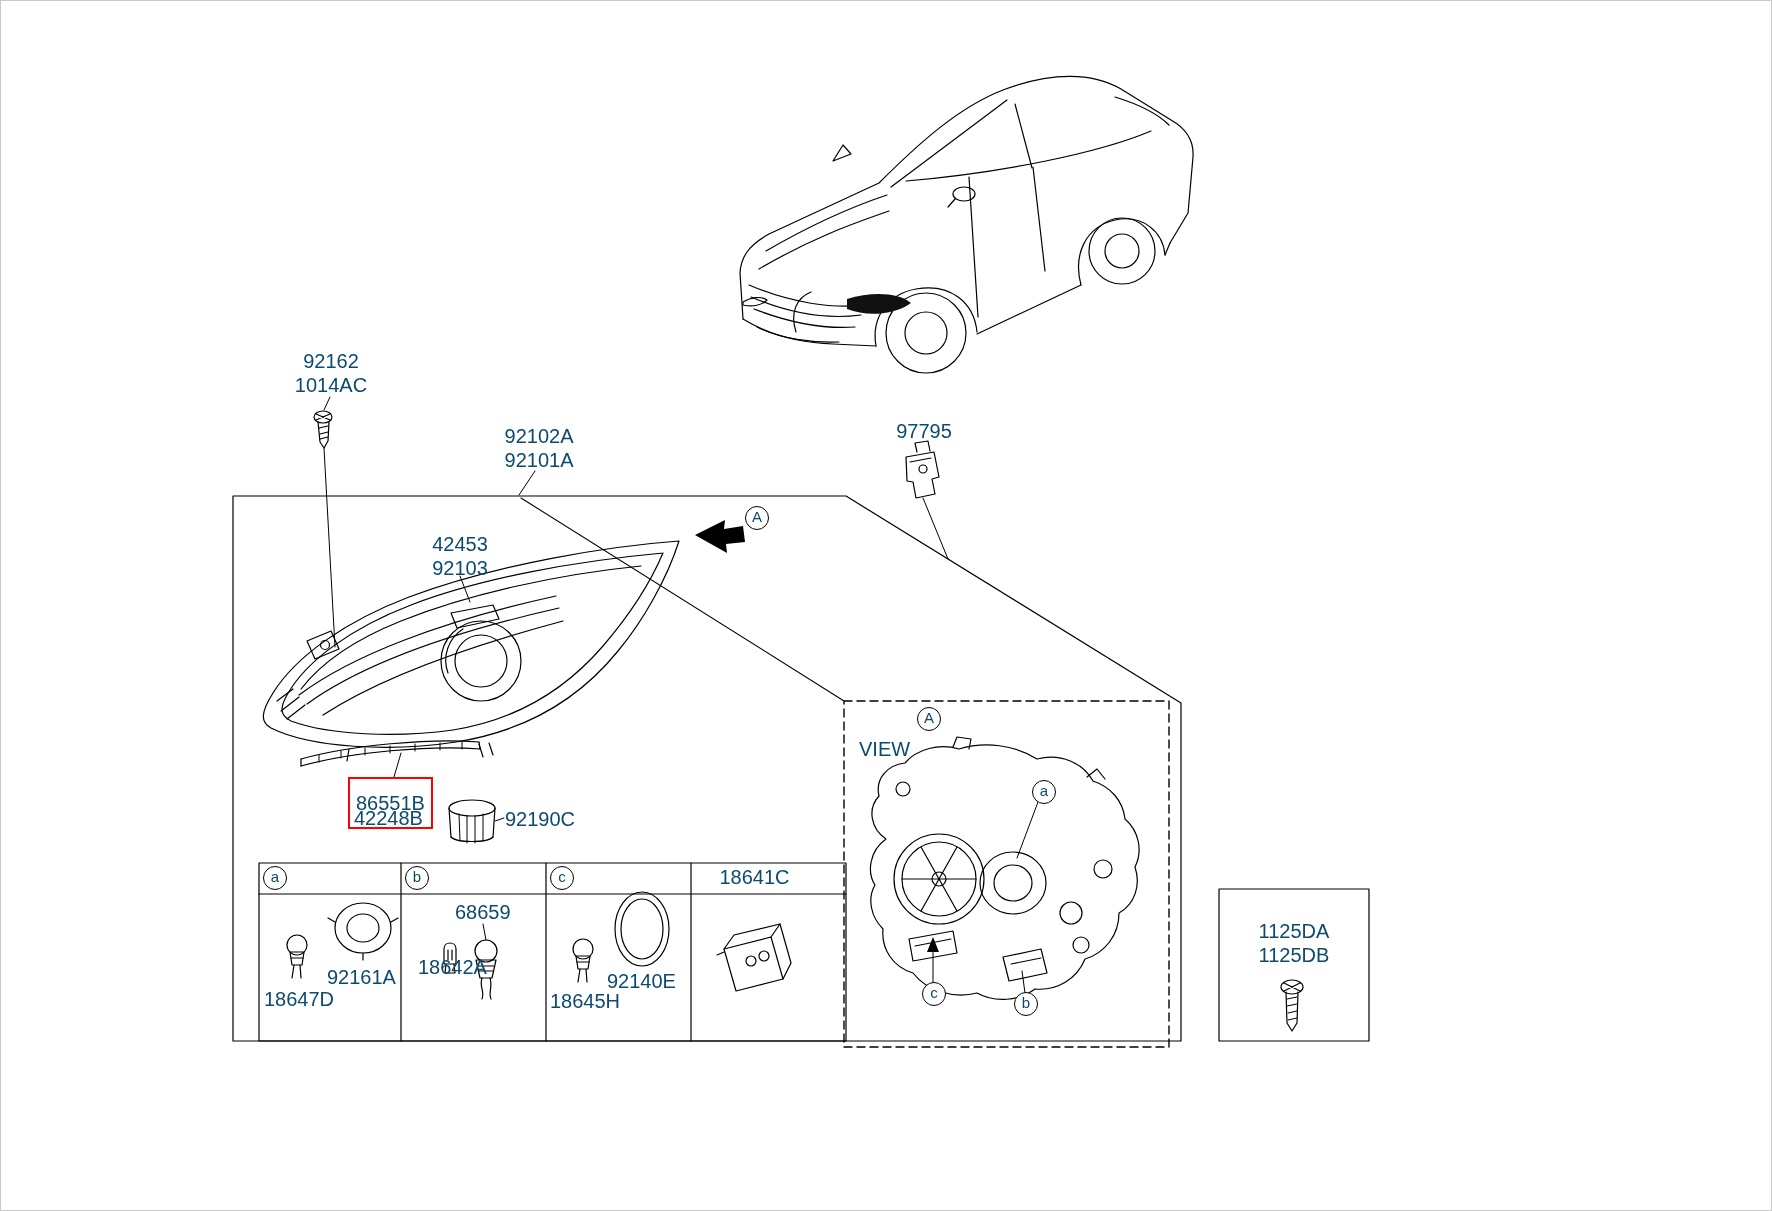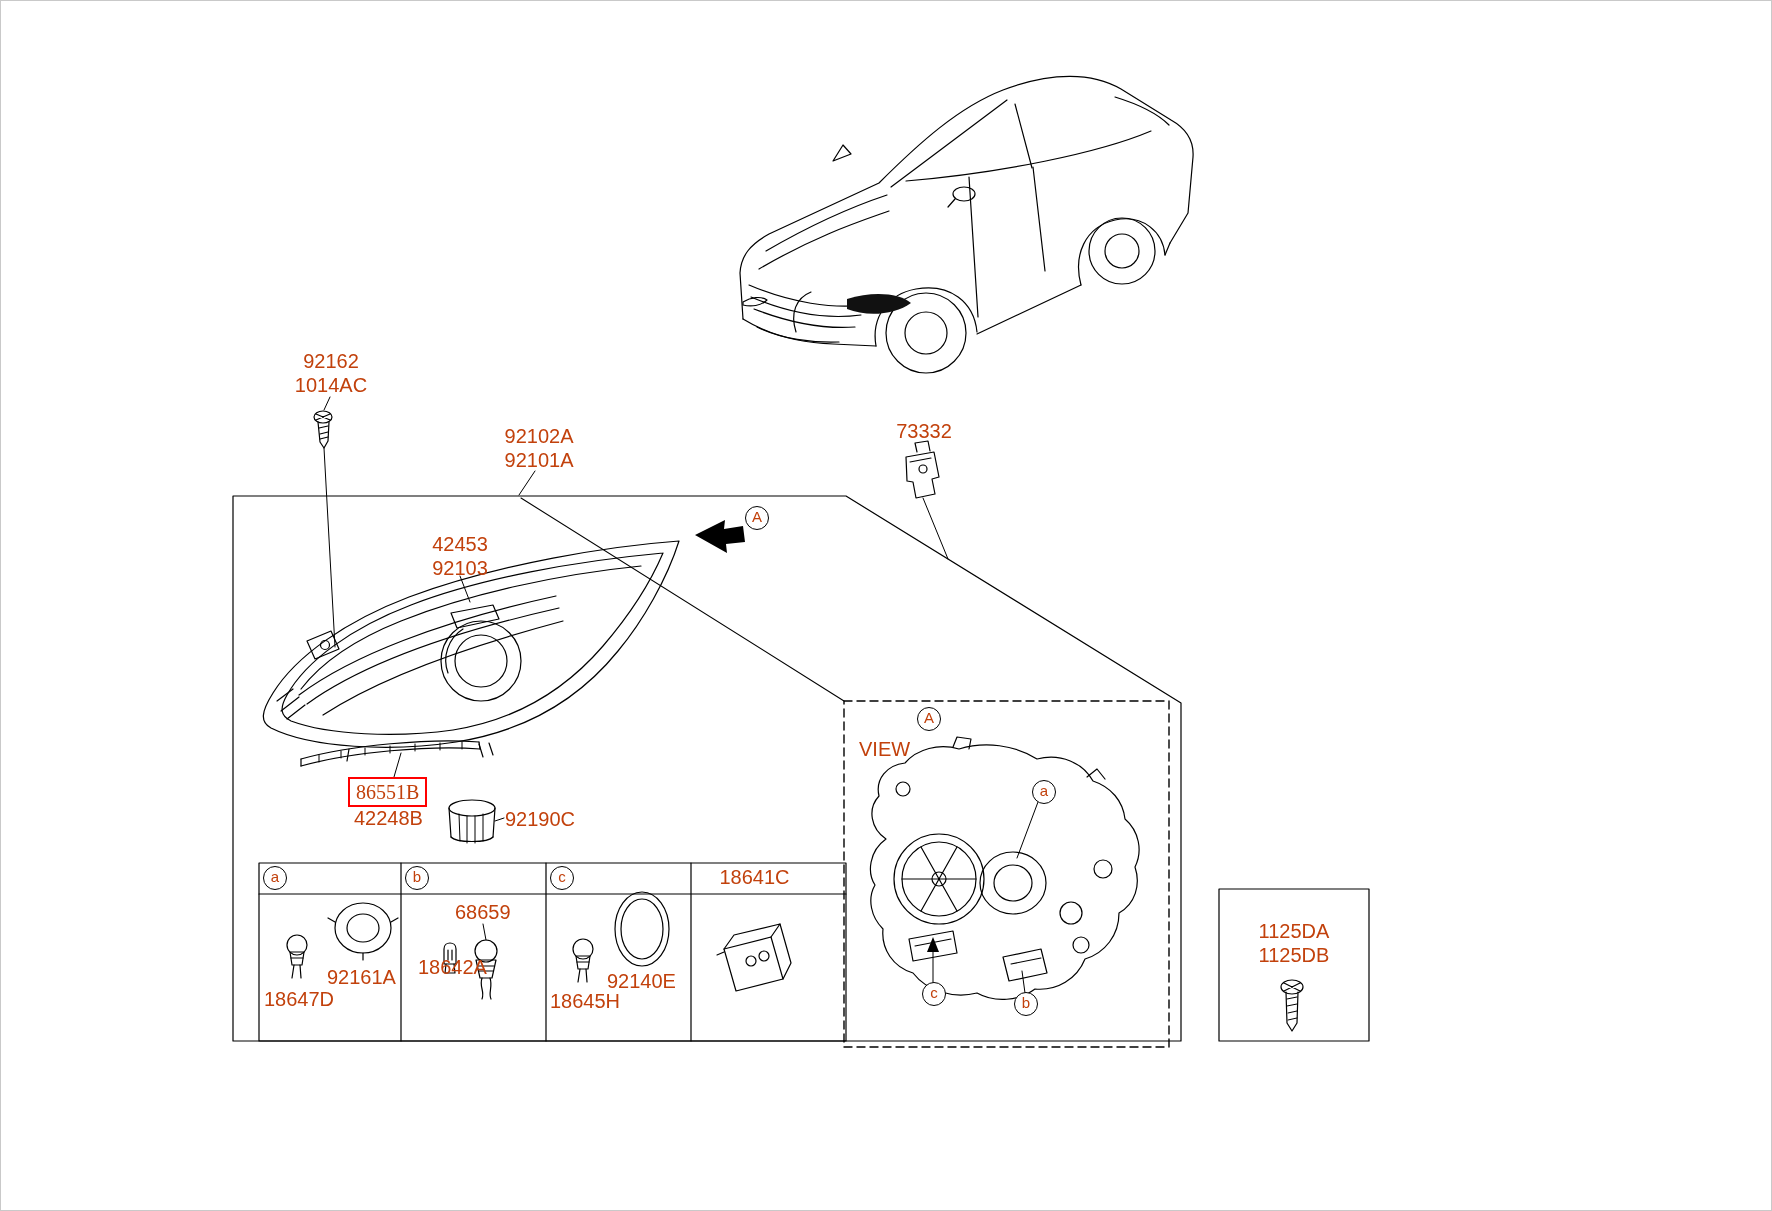--- a/index.html
+++ b/index.html
@@ -1,22 +1,22 @@
 <!DOCTYPE html>
 <html><head>
 <meta charset="utf-8">
 <style>
   html,body{margin:0;padding:0;background:#ffffff;}
   .stage{position:relative;width:1772px;height:1211px;background:#ffffff;border:1px solid #c9c9c9;
-         box-sizing:border-box;font-family:"Liberation Sans",sans-serif;color:#c2410c;overflow:hidden;}
+         box-sizing:border-box;font-family:"Liberation Sans",sans-serif;color:#0c4a6e;overflow:hidden;}
   .stage svg{position:absolute;left:0;top:0;}
   .lbl{position:absolute;font-size:20px;line-height:24px;white-space:nowrap;}
   .center{text-align:center;}
   .ln{display:block;}
-  .hl{display:inline-block;border:2px solid #ff0000;padding:1px 6px;line-height:24px;font-family:Liberation Serif, serif;}
+  .hl{display:inline-block;border:2px solid #ff0000;padding:12px 6px;line-height:24px;}
   .circ{position:absolute;width:24px;height:24px;border:1.5px solid #000;border-radius:50%;
         box-sizing:border-box;font-size:15px;line-height:20px;text-align:center;background:#fff;}
 </style>
 </head>
 <body>
 
 <div class="stage">
 
   <svg width="1772" height="1211" viewBox="0 0 1772 1211" fill="none" stroke="#000" stroke-width="1.2" stroke-linecap="round" stroke-linejoin="round">
 
@@ -202,21 +202,21 @@
     <span class="ln">92162</span>
     <span class="ln">1014AC</span>
   </div>
 
   <div class="lbl center" style="left:488px;top:423px;width:100px">
     <span class="ln">92102A</span>
     <span class="ln">92101A</span>
   </div>
 
   <div class="lbl center" style="left:883px;top:418px;width:80px">
-    <span>73332</span>
+    <span>97795</span>
   </div>
 
   <div class="lbl center" style="left:410px;top:531px;width:98px">
     <span class="ln">42453</span>
     <span class="ln">92103</span>
   </div>
 
   <div class="lbl" style="left:347px;top:776px">
     <span class="hl">86551B</span>
   </div>

